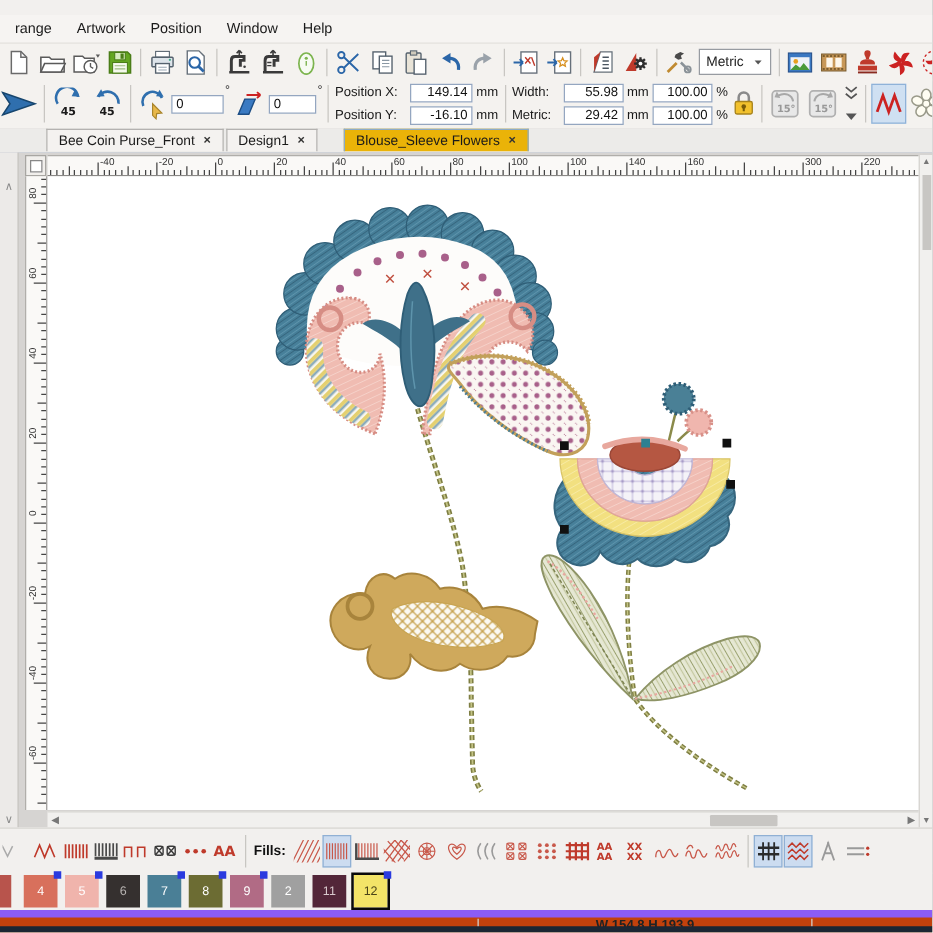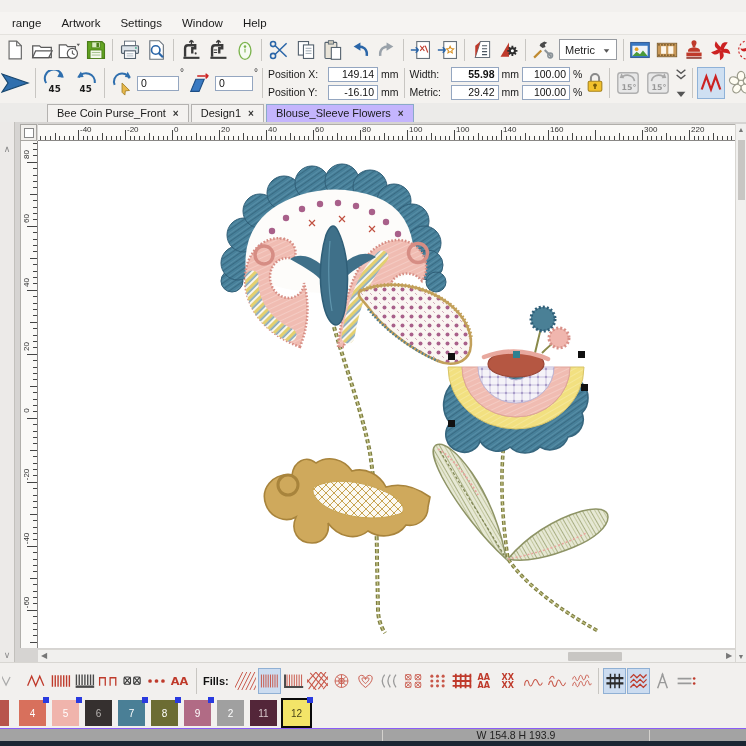--- a/index.html
+++ b/index.html
@@ -28,23 +28,23 @@
   .fieldcol{display:flex;flex-direction:column;gap:3px;flex:none;margin:0 2px;}
   .fieldrow{display:flex;align-items:center;gap:3px;height:15px;}
   .flabel{font-size:10.5px;color:#1a1a1a;white-space:nowrap;}
   .funit{font-size:10.5px;color:#1a1a1a;}
   input.finput{border:1px solid #94a6c0;background:#fff;font-size:10.5px;height:13px;text-align:right;padding:0 3px;font-family:"Liberation Sans",sans-serif;color:#111;}
   input.finput.left{text-align:left;}
   .deg{font-size:10px;color:#333;margin:0 1px;align-self:flex-start;padding-top:4px;}
   .chevstack{display:flex;flex-direction:column;justify-content:space-between;align-items:center;height:30px;width:16px;flex:none;margin-left:auto;}
 
   
-  .tabbar{position:absolute;top:103px;left:0;right:0;height:19px;background:#ecebe9;border-bottom:1px solid #a8bcd4;display:flex;align-items:center;padding-left:47px;}
+  .tabbar{position:absolute;top:103px;left:0;right:0;height:19px;background:#ecebe9;border-bottom:1px solid #a8bcd4;display:flex;align-items:flex-start;padding-left:37px;}
   .tab{display:flex;align-items:center;gap:7px;height:17px;padding:0 9px;font-size:11px;background:#f4f2f0;border:1px solid #b4b2b0;border-bottom:none;margin-right:2px;color:#1a1a1a;white-space:nowrap;}
-  .tab.active{background:#c4b5fd;border-color:#8aaac8;}
+  .tab.active{background:#eab308;border-color:#8aaac8;margin-left:19px;}
   .tab .x{font-size:10px;font-weight:bold;color:#333;}
 
   
   .workarea{position:absolute;top:122px;left:0;width:746px;height:540px;background:#d6d4d2;}
   .leftstrip{position:absolute;left:0;top:0;width:14px;height:540px;background:#eceae8;border-right:1px solid #c2c0bc;}
   .strip-ch{position:absolute;left:1px;width:12px;text-align:center;font-size:9px;color:#8a8a8a;}
   .corner-btn{position:absolute;left:20px;top:2px;width:17px;height:17px;background:#f1efec;border:1px solid #a8a6a2;box-sizing:border-box;}
   .corner-btn:after{content:"";position:absolute;left:3px;top:3px;width:8px;height:8px;border:1px solid #888;background:#fff;}
   .hruler{position:absolute;left:38px;top:2px;width:697px;height:17px;background:#faf9f7;border-top:1px solid #b0aeaa;border-bottom:1px solid #8a8886;overflow:hidden;box-sizing:border-box;}
   .vruler{position:absolute;left:20px;top:19px;width:18px;height:507px;background:#faf9f7;border-left:1px solid #b0aeaa;border-right:1px solid #8a8886;overflow:hidden;box-sizing:border-box;}
@@ -69,34 +69,34 @@
   .fills-label{font-weight:bold;font-size:11px;margin:0 5px 0 2px;color:#111;flex:none;}
 
   
   .palettebar{position:absolute;top:698px;left:0;right:0;height:30px;background:#f2f0ee;display:flex;align-items:center;}
   .swatch{position:relative;width:27px;height:26px;margin-right:6px;display:flex;align-items:center;justify-content:center;font-size:10px;flex:none;}
   .swatch .mark{position:absolute;top:-3px;right:-3px;width:6px;height:6px;background:#2a3adf;}
   .swatch.selected{outline:2.5px solid #0a0a0a;}
   .swatch-partial{width:9px;height:26px;margin-right:10px;flex:none;}
 
   
-  .statusbar{position:absolute;top:728px;left:0;right:0;height:13px;background:#a3a3a3;border-top:1px solid #8b5cf6;}
+  .statusbar{position:absolute;top:728px;left:0;right:0;height:13px;background:#c2410c;border-top:6px solid #8b5cf6;font-weight:bold;}
   .status-box{position:absolute;left:382px;top:1px;width:266px;height:11px;border-left:1px solid #d4d2ce;border-right:1px solid #d4d2ce;text-align:center;font-size:10.5px;color:#222;line-height:11px;}
   .bottomstrip{position:absolute;top:741px;left:0;right:0;height:5px;background:#1b2633;}
 </style>
 </head>
 <body>
 
 <div id="app">
 
 
   <div class="menubar">
       <div class="menu-item">range</div>
       <div class="menu-item">Artwork</div>
-      <div class="menu-item">Settings</div>
+      <div class="menu-item">Position</div>
       <div class="menu-item">Window</div>
       <div class="menu-item">Help</div>
     </div>
 
   <div class="toolbar1">
       <div class="tbtn">
         <svg viewBox="0 0 26 26">
           <path d="M6 2.5h9l5.5 5.5v15.5H6z" fill="#fff" stroke="#6a6a6a" stroke-width="1.4"></path>
           <path d="M15 2.5V8h5.5" fill="none" stroke="#6a6a6a" stroke-width="1.4"></path>
         </svg>
@@ -357,21 +357,21 @@
       <div class="fieldrow">
         <span class="flabel" style="width:57px;">Position Y:</span>
         <input class="finput" style="width: 42px;" value="-16.10">
         <span class="funit">mm</span>
       </div>
     </div>
     <span class="t2sep"></span>
     <div class="fieldcol">
       <div class="fieldrow">
         <span class="flabel" style="width:38px;">Width:</span>
-        <input class="finput" style="width: 40px; font-weight: bold;" value="55.98">
+        <input class="finput" style="width: 40px;" value="55.98">
         <span class="funit">mm</span>
         <input class="finput" style="width: 40px;" value="100.00">
         <span class="funit">%</span>
       </div>
       <div class="fieldrow">
         <span class="flabel" style="width:38px;">Metric:</span>
         <input class="finput" style="width: 40px;" value="29.42">
         <span class="funit">mm</span>
         <input class="finput" style="width: 40px;" value="100.00">
         <span class="funit">%</span>

